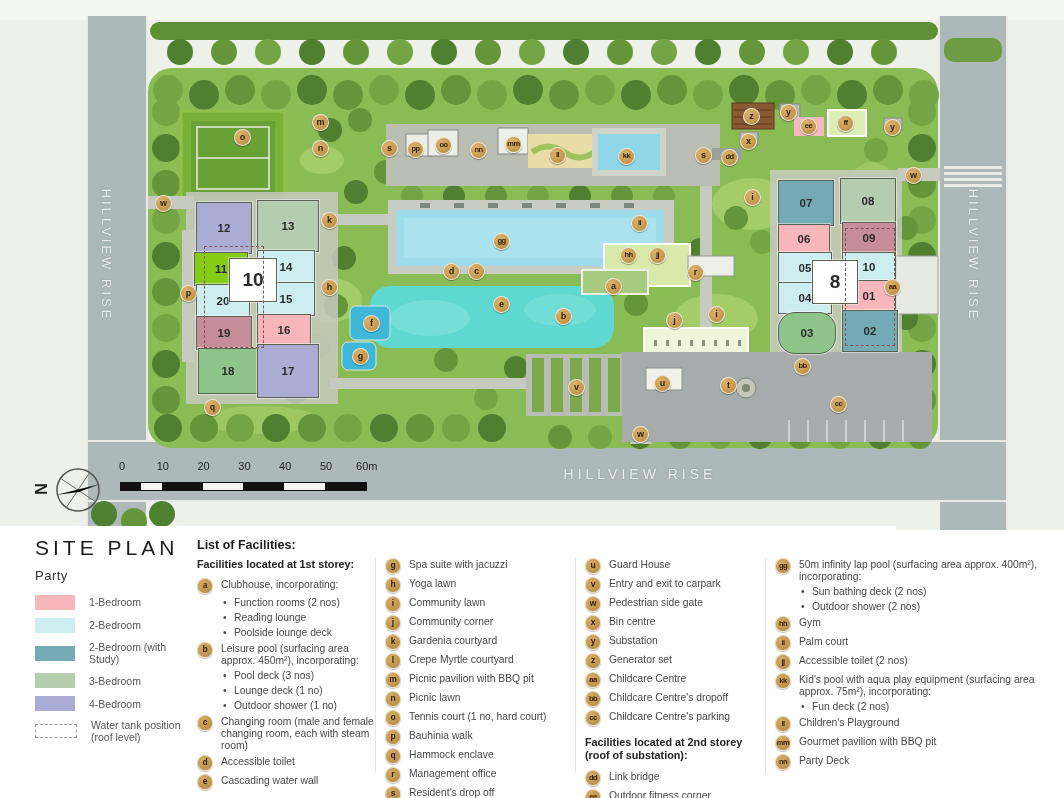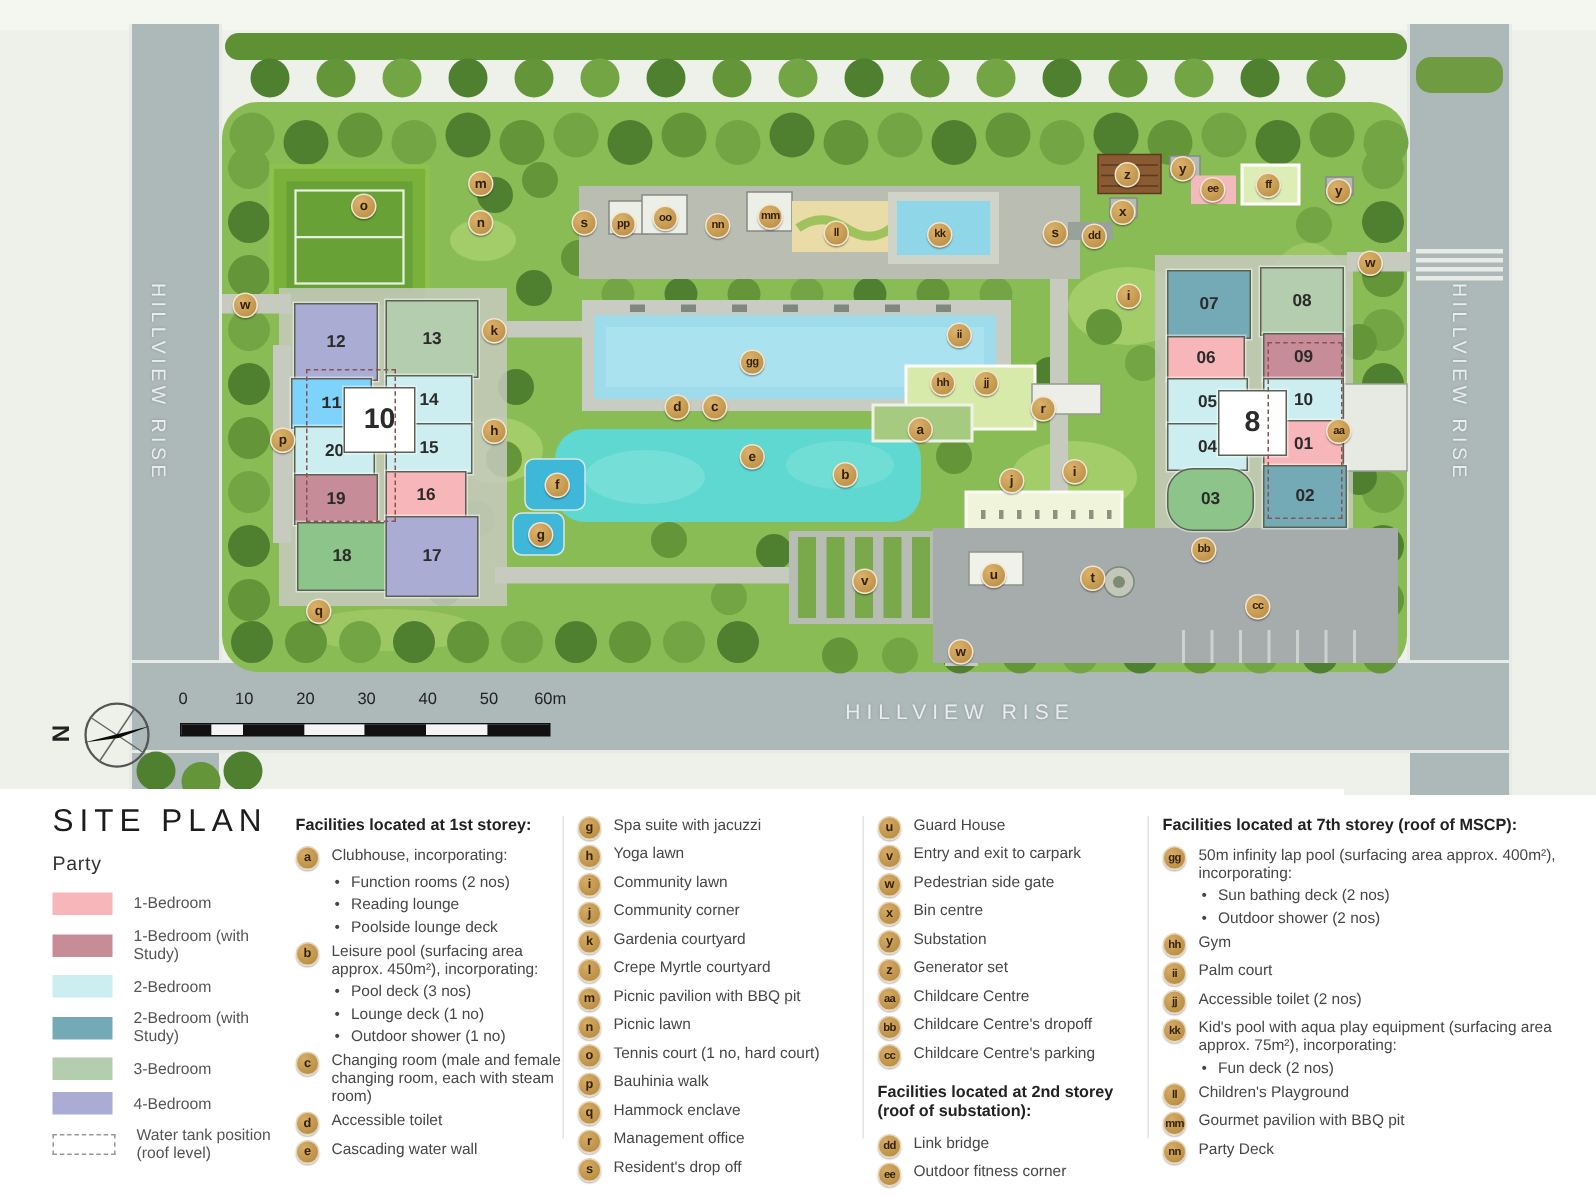--- a/index.html
+++ b/index.html
@@ -297,21 +297,21 @@
         <circle cx="78" cy="490" r="21" fill="none" stroke="#555" stroke-width="1.5"></circle>
         <line x1="60" y1="478" x2="96" y2="502" stroke="#666" stroke-width="1"></line>
         <line x1="66" y1="508" x2="90" y2="472" stroke="#666" stroke-width="1"></line>
         <polygon points="56,495 100,484 79,492" fill="#0a0a0a"></polygon>
       </g>
     </svg>
 
     <div id="units">
         <div class="unit" style="left: 196px; top: 202px; width: 54px; height: 50px; background: rgb(171, 172, 212);">12</div>
         <div class="unit" style="left: 257px; top: 200px; width: 60px; height: 50px; background: rgb(179, 205, 174);">13</div>
-        <div class="unit" style="left: 194px; top: 252px; width: 52px; height: 32px; background: #7dd3fc; font-family: Liberation Mono, monospace;">11</div>
+        <div class="unit" style="left: 194px; top: 252px; width: 52px; height: 32px; background: #84cc16;">11</div>
         <div class="unit" style="left: 257px; top: 250px; width: 56px; height: 32px; background: rgb(205, 238, 241);">14</div>
         <div class="unit" style="left: 196px; top: 284px; width: 52px; height: 32px; background: rgb(205, 238, 241);">20</div>
         <div class="unit" style="left: 257px; top: 282px; width: 56px; height: 32px; background: rgb(205, 238, 241);">15</div>
         <div class="unit" style="left: 196px; top: 316px; width: 54px; height: 32px; background: rgb(198, 141, 153);">19</div>
         <div class="unit" style="left: 257px; top: 314px; width: 52px; height: 30px; background: rgb(247, 182, 185); text-align: center;">16</div>
         <div class="unit" style="left: 198px; top: 348px; width: 58px; height: 44px; background: rgb(141, 196, 137);">18</div>
         <div class="unit" style="left: 257px; top: 344px; width: 60px; height: 52px; background: rgb(171, 172, 212);">17</div>
         <div class="unit tower" style="left: 229px; top: 258px; width: 46px; height: 42px;">10</div>
         <div class="unit" style="left: 778px; top: 180px; width: 54px; height: 44px; background: rgb(116, 170, 182);">07</div>
         <div class="unit" style="left: 840px; top: 178px; width: 54px; height: 44px; background: rgb(179, 205, 174);">08</div>
@@ -410,24 +410,20 @@
     <div id="site-plan-title">SITE PLAN</div>
 
     <div id="legend">
       <div id="legend-heading">Party</div>
       <div>
           <div class="lg-row">
             <span class="lg-sw" style="background: rgb(247, 182, 185);"></span>
             <span class="lg-tx">1-Bedroom</span>
           </div>
           <div class="lg-row">
-            <span class="lg-sw" style="background: rgb(198, 141, 153);"></span>
-            <span class="lg-tx">1-Bedroom (with Study)</span>
-          </div>
-          <div class="lg-row">
             <span class="lg-sw" style="background: rgb(205, 238, 241);"></span>
             <span class="lg-tx">2-Bedroom</span>
           </div>
           <div class="lg-row">
             <span class="lg-sw" style="background: rgb(116, 170, 182);"></span>
             <span class="lg-tx">2-Bedroom (with Study)</span>
           </div>
           <div class="lg-row">
             <span class="lg-sw" style="background: rgb(179, 205, 174);"></span>
             <span class="lg-tx">3-Bedroom</span>
@@ -437,20 +433,21 @@
             <span class="lg-tx">4-Bedroom</span>
           </div>
           <div class="lg-row">
             <span class="lg-sw dashed"></span>
             <span class="lg-tx">Water tank position (roof level)</span>
           </div>
         </div>
     </div>
 
     <div id="facilities">
+      <div id="facilities-heading">List of Facilities:</div>
       <div id="facilities-columns">
         <div class="fdiv" style="left:178px;"></div>
         <div class="fdiv" style="left:378px;"></div>
         <div class="fdiv" style="left:568px;"></div>
       <div class="fcol fcol0">
             <div class="fhead">Facilities located at 1st storey:</div>
             <div class="fitem">
               <span class="fmark">a</span>
               <span class="ftext">Clubhouse, incorporating:</span>
             </div>
@@ -572,21 +569,20 @@
             <div class="fitem">
               <span class="fmark two">dd</span>
               <span class="ftext">Link bridge</span>
             </div>
             <div class="fitem">
               <span class="fmark two">ee</span>
               <span class="ftext">Outdoor fitness corner</span>
             </div>
           </div>
           <div class="fcol fcol3">
-            <div class="fhead">Facilities located at 7th storey (roof of MSCP):</div>
             <div class="fitem">
               <span class="fmark two">gg</span>
               <span class="ftext">50m infinity lap pool (surfacing area approx. 400m²), incorporating:</span>
             </div>
             <div class="fbullet">Sun bathing deck (2 nos)</div>
             <div class="fbullet">Outdoor shower (2 nos)</div>
             <div class="fitem">
               <span class="fmark two">hh</span>
               <span class="ftext">Gym</span>
             </div>

